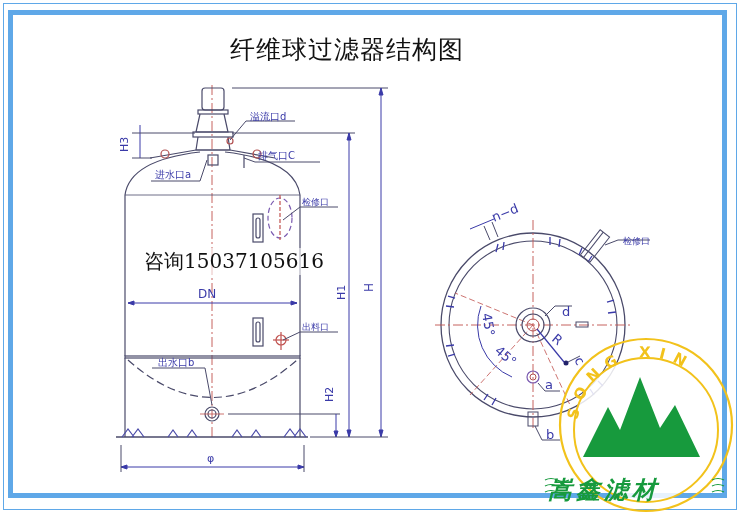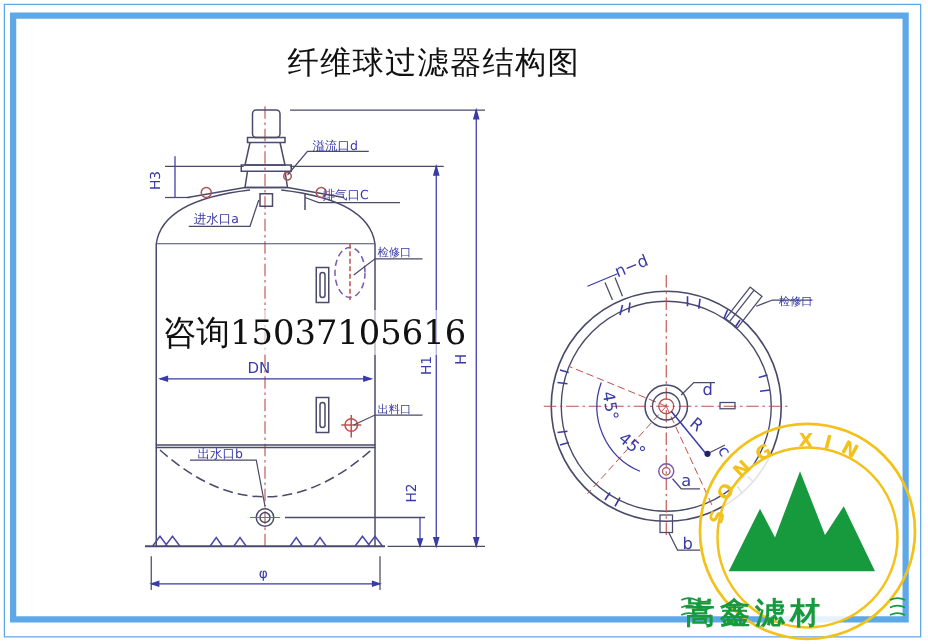--- a/index.html
+++ b/index.html
@@ -1,23 +1,23 @@
 <!DOCTYPE html>
 <html><head>
 <meta charset="utf-8">
 <style>
   html, body { margin:0; padding:0; background:#ffffff; }
   body { width:742px; height:515px; position:relative; overflow:hidden; font-family:"DejaVu Sans", sans-serif; }
   .frame-outer { position:absolute; left:3px; top:3px; width:734px; height:507px; border:1.5px solid #5fa8e8; box-sizing:border-box; }
   .frame-inner { position:absolute; left:8px; top:10px; width:719px; height:488px; border:5px solid #5fa8e8; box-sizing:border-box; }
   .title { position:absolute; left:230px; top:33px; font-family:"DejaVu Serif", serif; font-size:25px; color:#111; letter-spacing:1px;text-align:right; }
-  .contact { position:absolute; left:130px; top:248px; font-family:"DejaVu Serif", serif; font-size:27px; color:#111; background:rgba(255,255,255,0.6);text-align:right; }
+  .contact { position:absolute; left:144px; top:248px; font-family:"DejaVu Serif", serif; font-size:20px; color:#111; background:rgba(255,255,255,0.6);text-align:right; }
   svg.drawing { position:absolute; left:0; top:0; }
   .lbl { font-family:"DejaVu Sans", sans-serif; fill:#3a3aa8; }
-  .logo-text { position:absolute; left:548px; top:474px; font-family:"DejaVu Sans", sans-serif; font-weight:bold; font-size:24px; color:#179a3d; letter-spacing:4px; }
+  .logo-text { position:absolute; left:548px; top:474px; font-family:"DejaVu Sans", sans-serif; font-weight:bold; font-size:24px; color:#179a3d; letter-spacing:4px;font-style:italic; }
 </style>
 </head>
 <body>
 
 <div class="frame-outer"></div>
 <div class="frame-inner"></div>
 
 <div class="title">纤维球过滤器结构图</div>
 
 <svg class="drawing" width="742" height="515" viewBox="0 0 742 515">

